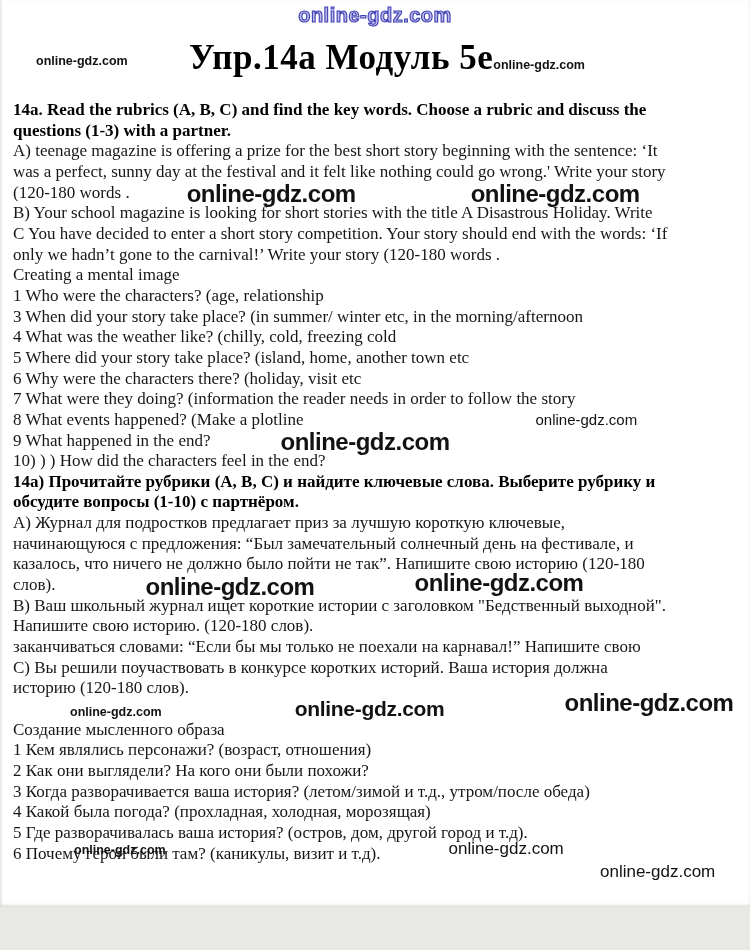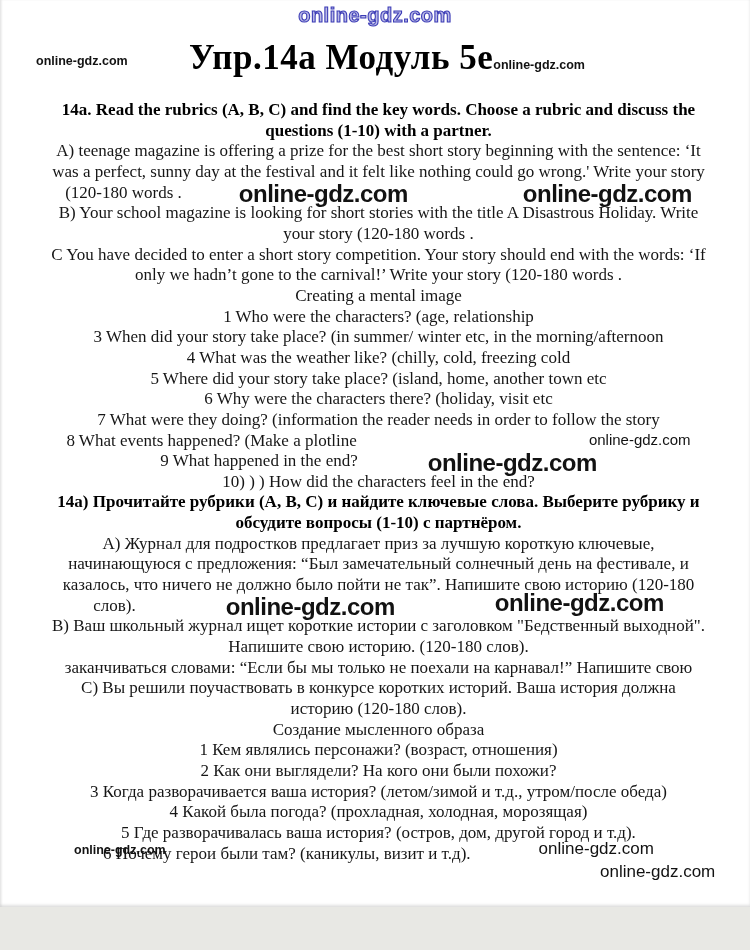--- a/index.html
+++ b/index.html
@@ -21,21 +21,21 @@
     color:#b9b9e6;
     -webkit-text-stroke:1.1px #3c3cb6;
     letter-spacing:0.5px;
   }
   .wm-left{position:absolute;left:36px;top:54px;font:700 12.5px "Liberation Sans", sans-serif;}
   #title-row{position:absolute;top:38px;left:12px;width:100%;text-align:center;white-space:nowrap;}
   #title{font:700 35px "Liberation Serif", serif;color:#000;letter-spacing:0.5px;}
   #title-sub{font:700 12.5px "Liberation Sans", sans-serif;vertical-align:baseline;}
   
   #content{position:absolute;top:100px;left:13px;right:6px;}
-  .line{line-height:20.65px;font-size:17px;white-space:nowrap;text-align:center;}
+  .line{line-height:20.65px;font-size:17px;white-space:nowrap;}
   .line.bold{font-weight:700;color:#000;}
   .seg{display:inline;}
   
   .wm-xs{font:700 12.5px "Liberation Sans", sans-serif;}
   .wm-sm{font:400 15px "Liberation Sans", sans-serif;}
   .wm-smd{font:400 17px "Liberation Sans", sans-serif;}
   .wm-md{font:700 21px "Liberation Sans", sans-serif;letter-spacing:-0.3px;}
   .wm-lg{font:700 24px "Liberation Sans", sans-serif;letter-spacing:-0.5px;}
   .wm-inline{display:inline-block;height:20px;line-height:21px;vertical-align:bottom;overflow:visible;position:relative;}
   .wm-float{position:absolute;white-space:nowrap;}
@@ -44,26 +44,25 @@
 <body>
 
 <div id="page">
   <div id="hdr">
     <span class="wm wm-blue">online-gdz.com</span>
     <span class="wm wm-left">online-gdz.com</span>
     <div id="title-row"><span id="title">Упр.14а Модуль 5e</span><span id="title-sub" class="wm">online-gdz.com</span></div>
   </div>
   <div id="content">
       <div class="line bold"><span class="seg">14a. Read the rubrics (A, B, C) and find the key words. Choose a rubric and discuss the</span></div>
-      <div class="line bold"><span class="seg">questions (1-10) with a partner.</span></div>
+      <div class="line bold"><span class="seg">questions (1-3) with a partner.</span></div>
       <div class="line"><span class="seg">A) teenage magazine is offering a prize for the best short story beginning with the sentence: ‘It</span></div>
       <div class="line"><span class="seg">was a perfect, sunny day at the festival and it felt like nothing could go wrong.' Write your story</span></div>
       <div class="line"><span class="seg">(120-180 words .</span><span class="wm wm-inline wm-lg" style="margin-left: 57px;">online-gdz.com</span><span class="wm wm-inline wm-lg" style="margin-left: 115px;">online-gdz.com</span></div>
       <div class="line"><span class="seg">B) Your school magazine is looking for short stories with the title A Disastrous Holiday. Write</span></div>
-      <div class="line"><span class="seg">your story (120-180 words .</span></div>
       <div class="line"><span class="seg">C You have decided to enter a short story competition. Your story should end with the words: ‘If</span></div>
       <div class="line"><span class="seg">only we hadn’t gone to the carnival!’ Write your story (120-180 words .</span></div>
       <div class="line"><span class="seg">Creating a mental image</span></div>
       <div class="line"><span class="seg">1 Who were the characters? (age, relationship</span></div>
       <div class="line"><span class="seg">3 When did your story take place? (in summer/ winter etc, in the morning/afternoon</span></div>
       <div class="line"><span class="seg">4 What was the weather like? (chilly, cold, freezing cold</span></div>
       <div class="line"><span class="seg">5 Where did your story take place? (island, home, another town etc</span></div>
       <div class="line"><span class="seg">6 Why were the characters there? (holiday, visit etc</span></div>
       <div class="line"><span class="seg">7 What were they doing? (information the reader needs in order to follow the story</span></div>
       <div class="line"><span class="seg">8 What events happened? (Make a plotline</span><span class="wm wm-inline wm-sm" style="margin-left: 232px; top: -2px;">online-gdz.com</span></div>
@@ -73,20 +72,21 @@
       <div class="line bold"><span class="seg">обсудите вопросы (1-10) с партнёром.</span></div>
       <div class="line"><span class="seg">А) Журнал для подростков предлагает приз за лучшую короткую ключевые,</span></div>
       <div class="line"><span class="seg">начинающуюся с предложения: “Был замечательный солнечный день на фестивале, и</span></div>
       <div class="line"><span class="seg">казалось, что ничего не должно было пойти не так”. Напишите свою историю (120-180</span></div>
       <div class="line"><span class="seg">слов).</span><span class="wm wm-inline wm-lg" style="margin-left: 90px;">online-gdz.com</span><span class="wm wm-inline wm-lg" style="margin-left: 100px; top: -4px;">online-gdz.com</span></div>
       <div class="line"><span class="seg">В) Ваш школьный журнал ищет короткие истории с заголовком "Бедственный выходной".</span></div>
       <div class="line"><span class="seg">Напишите свою историю. (120-180 слов).</span></div>
       <div class="line"><span class="seg">заканчиваться словами: “Если бы мы только не поехали на карнавал!” Напишите свою</span></div>
       <div class="line"><span class="seg">С) Вы решили поучаствовать в конкурсе коротких историй. Ваша история должна</span></div>
       <div class="line"><span class="seg">историю (120-180 слов).</span></div>
+      <div class="line"><span class="wm wm-inline wm-xs" style="margin-left: 57px; top: 2px;">online-gdz.com</span><span class="wm wm-inline wm-md" style="margin-left: 133px; top: -2px;">online-gdz.com</span><span class="wm wm-inline wm-lg" style="margin-left: 120px; top: -8px;">online-gdz.com</span></div>
       <div class="line"><span class="seg">Создание мысленного образа</span></div>
       <div class="line"><span class="seg">1 Кем являлись персонажи? (возраст, отношения)</span></div>
       <div class="line"><span class="seg">2 Как они выглядели? На кого они были похожи?</span></div>
       <div class="line"><span class="seg">3 Когда разворачивается ваша история? (летом/зимой и т.д., утром/после обеда)</span></div>
       <div class="line"><span class="seg">4 Какой была погода? (прохладная, холодная, морозящая)</span></div>
       <div class="line"><span class="seg">5 Где разворачивалась ваша история? (остров, дом, другой город и т.д).</span></div>
       <div class="line"><span class="seg">6 Почему герои были там? (каникулы, визит и т.д).</span><span class="wm wm-inline wm-smd" style="margin-left: 68px; top: -6px;">online-gdz.com</span></div>
     </div>
 <span class="wm wm-float wm-xs" style="left: 74px; top: 843px;">online-gdz.com</span>
     <span class="wm wm-float wm-smd" style="left: 600px; top: 862px;">online-gdz.com</span>

